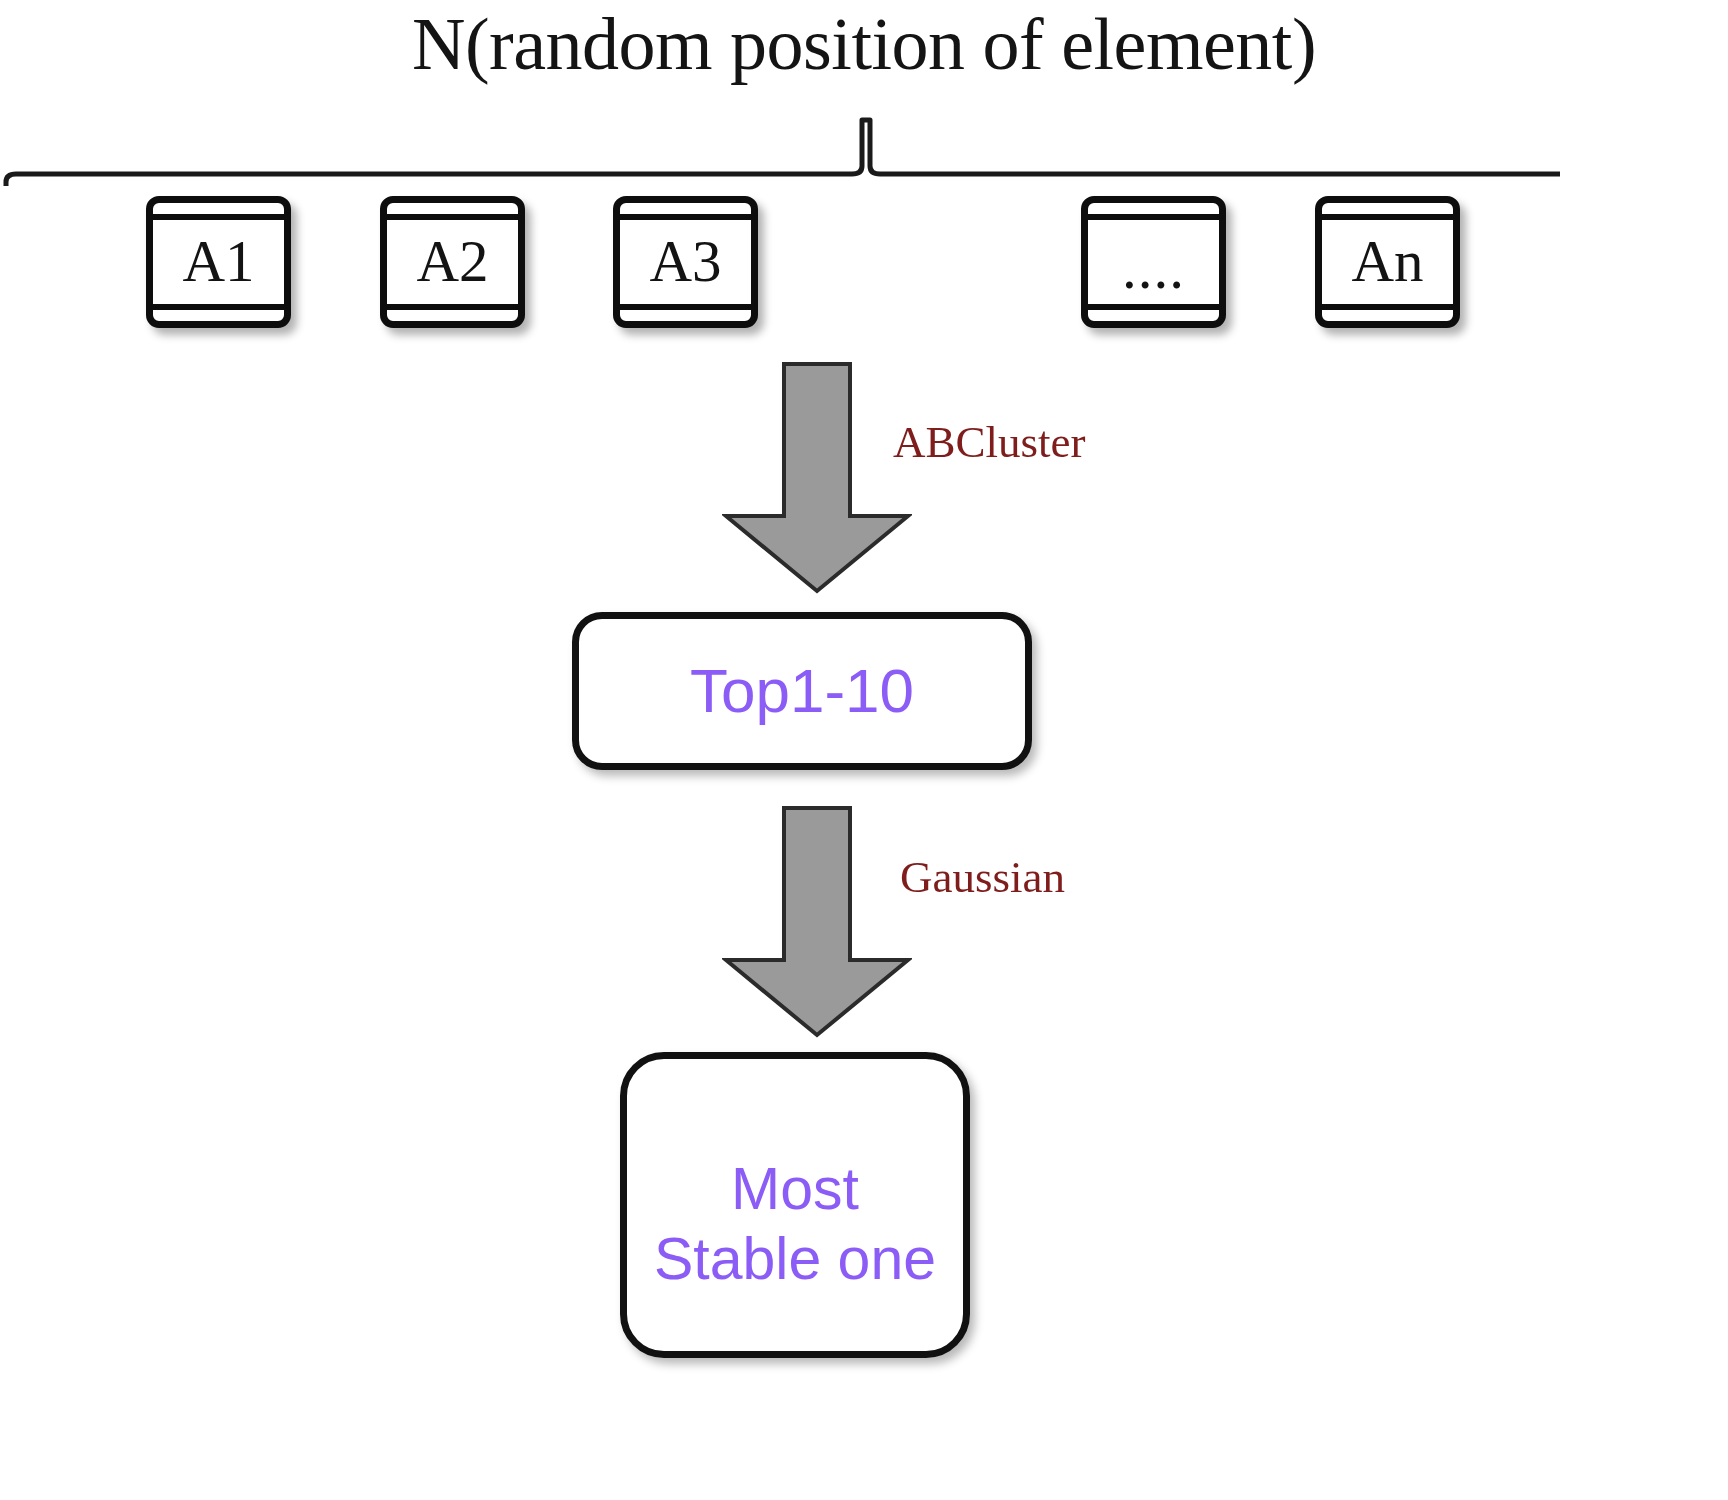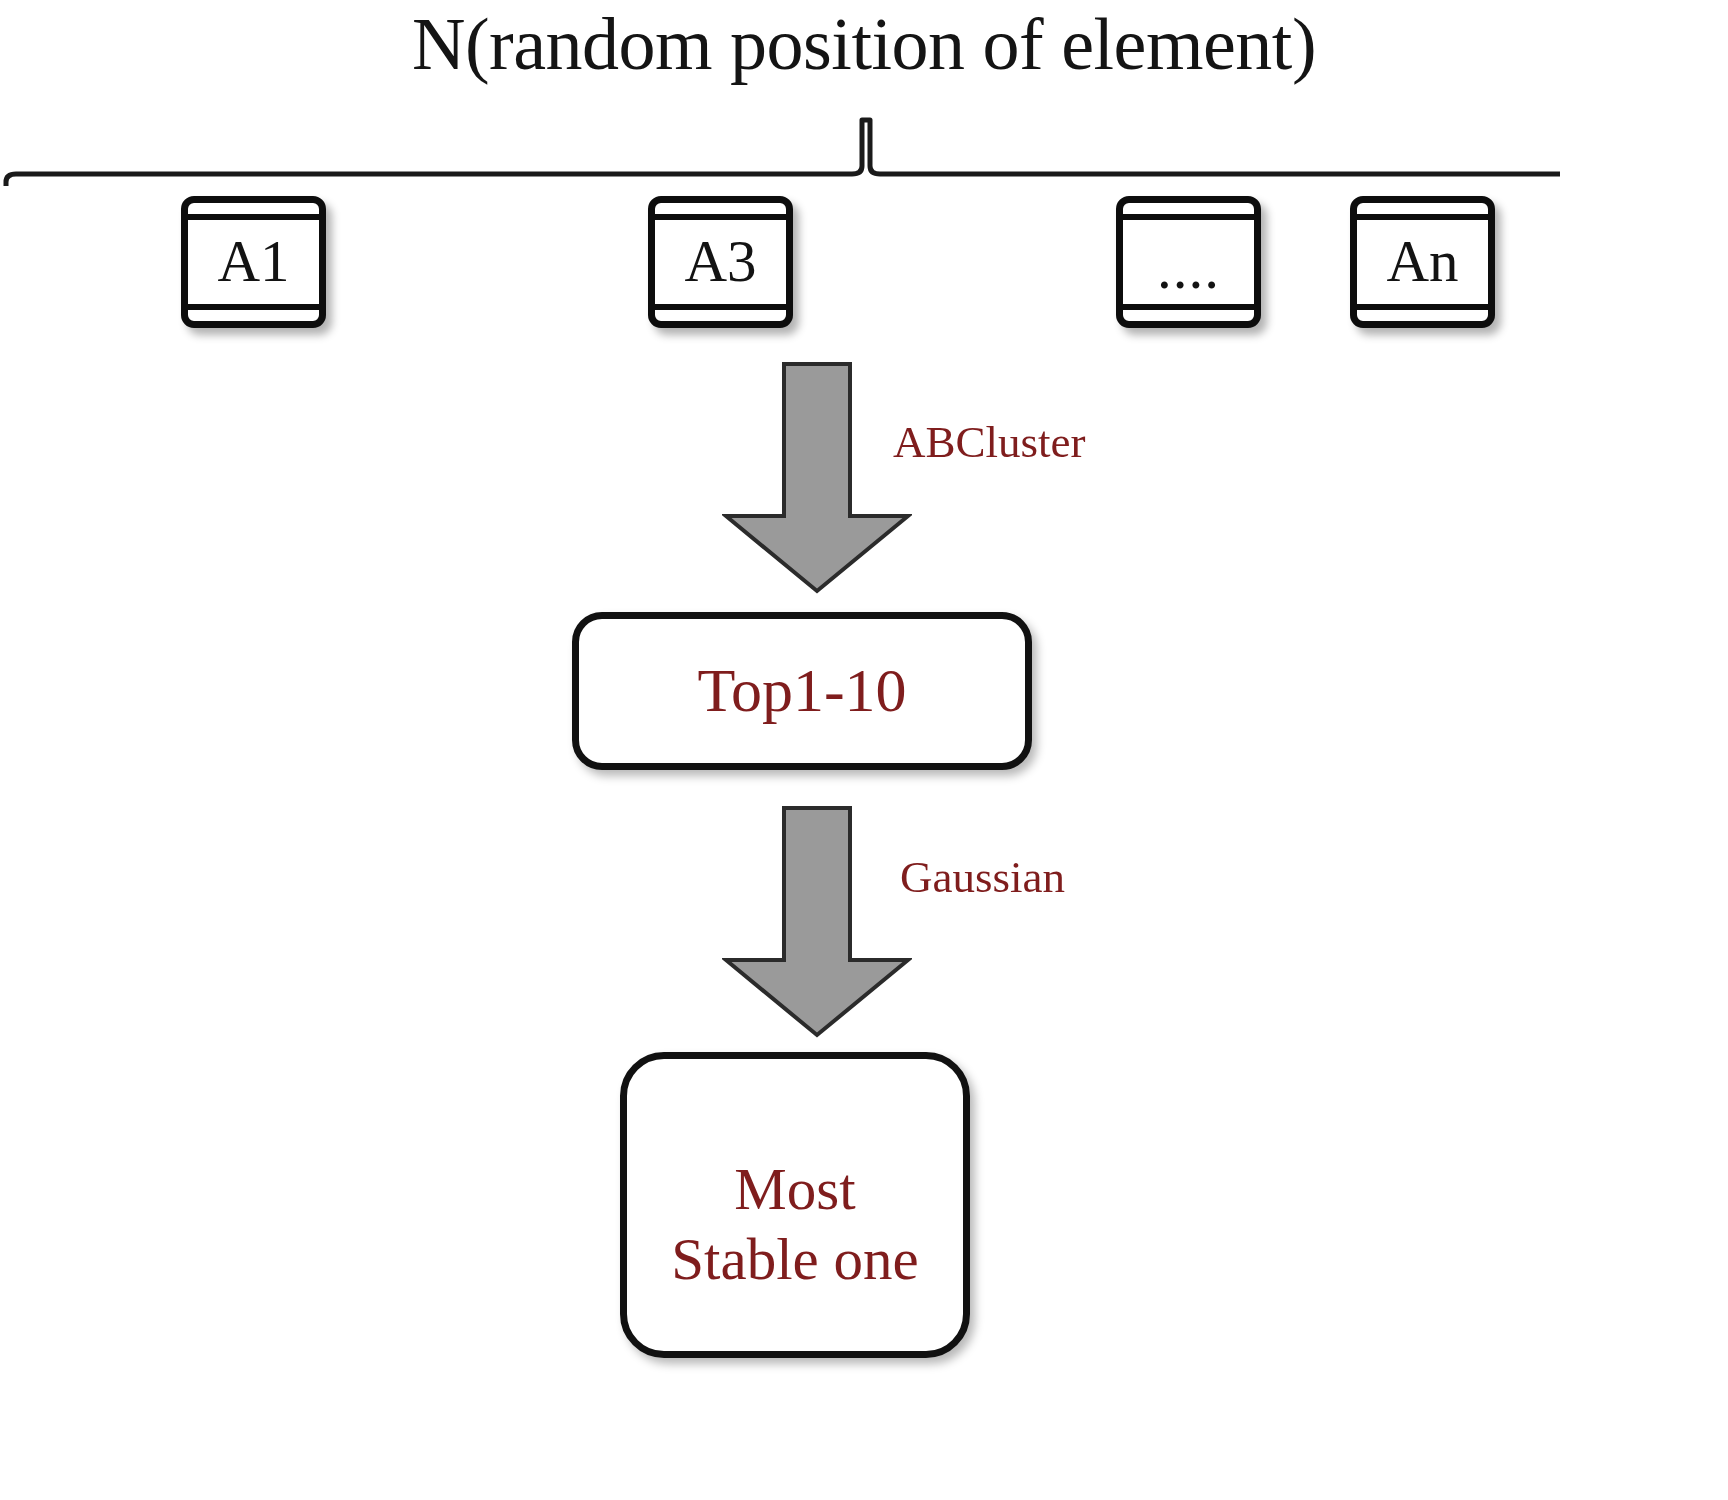--- a/index.html
+++ b/index.html
@@ -57,21 +57,20 @@
     width: 145px;
     height: 132px;
     box-sizing: border-box;
     border: 7px solid #0d0d0d;
     border-radius: 13px;
     background: #ffffff;
     box-shadow: 6px 7px 9px rgba(0,0,0,0.30);
     display: flex;
     align-items: center;
     justify-content: center;
-    margin-left: 35px;
   }
   .card::before,
   .card::after {
     content: "";
     position: absolute;
     left: -1px;
     right: -1px;
     height: 0;
     border-top: 6px solid #0d0d0d;
   }
@@ -102,22 +101,22 @@
     box-sizing: border-box;
     border: 7px solid #111111;
     background: #ffffff;
     box-shadow: 5px 6px 10px rgba(0,0,0,0.28);
     display: flex;
     align-items: center;
     justify-content: center;
     text-align: center;
   }
   .proc-label {
-    font-family: Liberation Serif, serif;
-    color: #7f1d1d;
+    font-family: Liberation Sans, sans-serif;
+    color: #8b5cf6;
     line-height: 1.18;
     white-space: pre-line;
   }
 
   #box-top1-10 {
     left: 572px;
     top: 612px;
     width: 460px;
     height: 158px;
     border-radius: 30px;
@@ -168,20 +167,23 @@
                L 1722 78" fill="none" stroke="#1a1a1a" stroke-width="5" stroke-linejoin="round"></path>
     </svg>
   </div>
 
   <div class="card-row">
 
     <div class="card" style="left:146px;">
       <span class="card-label">A1</span>
     </div>
 
+    <div class="card" style="left:380px;">
+      <span class="card-label">A2</span>
+    </div>
 
     <div class="card" style="left:613px;">
       <span class="card-label">A3</span>
     </div>
 
 
     <div class="card" style="left:1081px;">
       <span class="card-label dots">....</span>
     </div>
 

